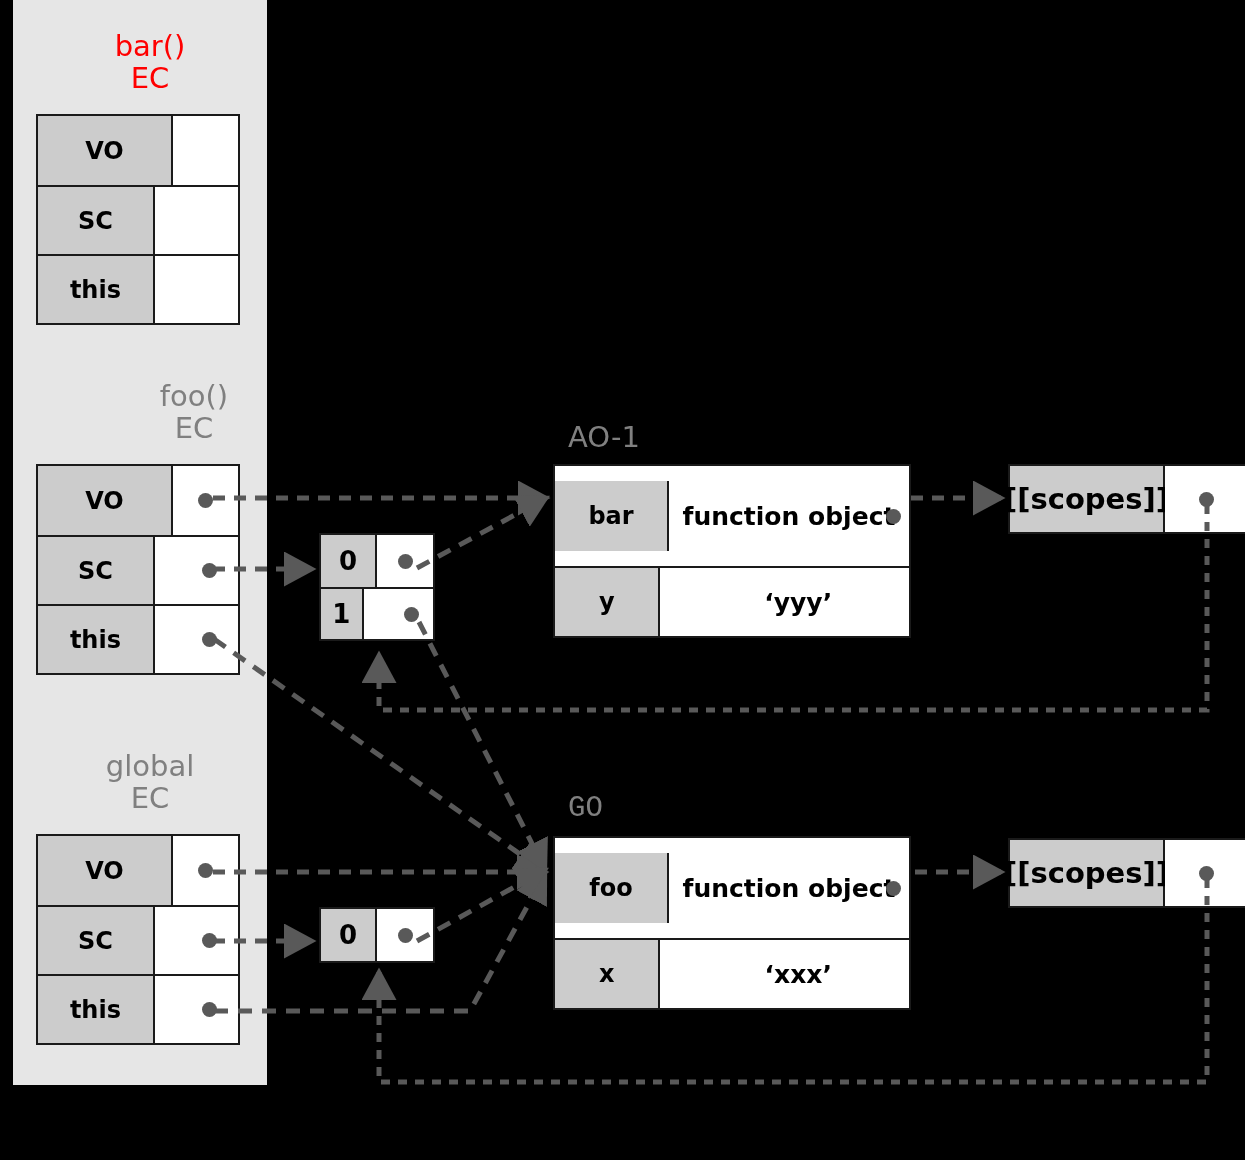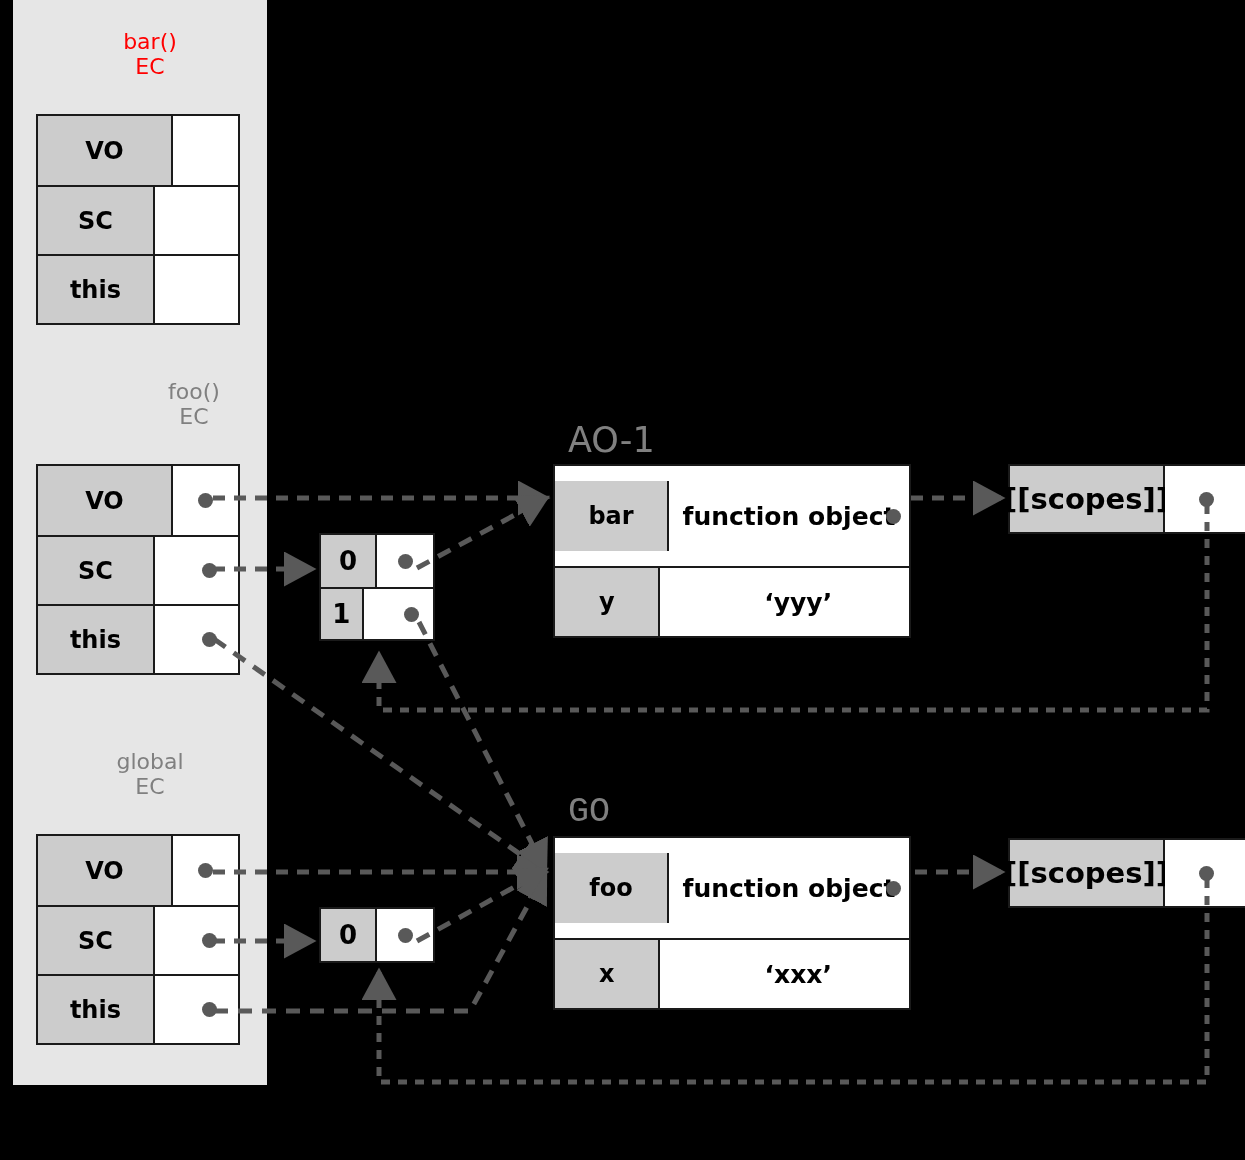--- a/index.html
+++ b/index.html
@@ -38,21 +38,21 @@
     color: #3a3a3a;
     letter-spacing: -0.5px;
     white-space: nowrap;
   }
   
   .ec-title {
     position: absolute;
     width: 274px;
     left: 13px;
     text-align: center;
-    font-size: 22px;
+    font-size: 29px;
     line-height: 1.12;
     color: #808080;
     white-space: pre-line;
   }
   .ec-title.active { color: #ff0000; }
 
   
   .tbl {
     position: absolute;
     border: 2px solid #1a1a1a;
@@ -102,21 +102,21 @@
   .arr-tbl .key { width: 57px; font-size: 26px; }
   .arr-tbl .val { width: 57px; }
 
   
   .scopes-tbl .row { height: 66px; }
   .scopes-tbl .key { width: 155px; font-size: 29px; }
   .scopes-tbl .val { width: 84px; }
 
   .obj-title {
     position: absolute;
-    font-size: 35px;
+    font-size: 29px;
     color: #808080;
     white-space: nowrap;
   }
 
   
   .dot {
     width: 15px;
     height: 15px;
     border-radius: 50%;
     background: #595959;

